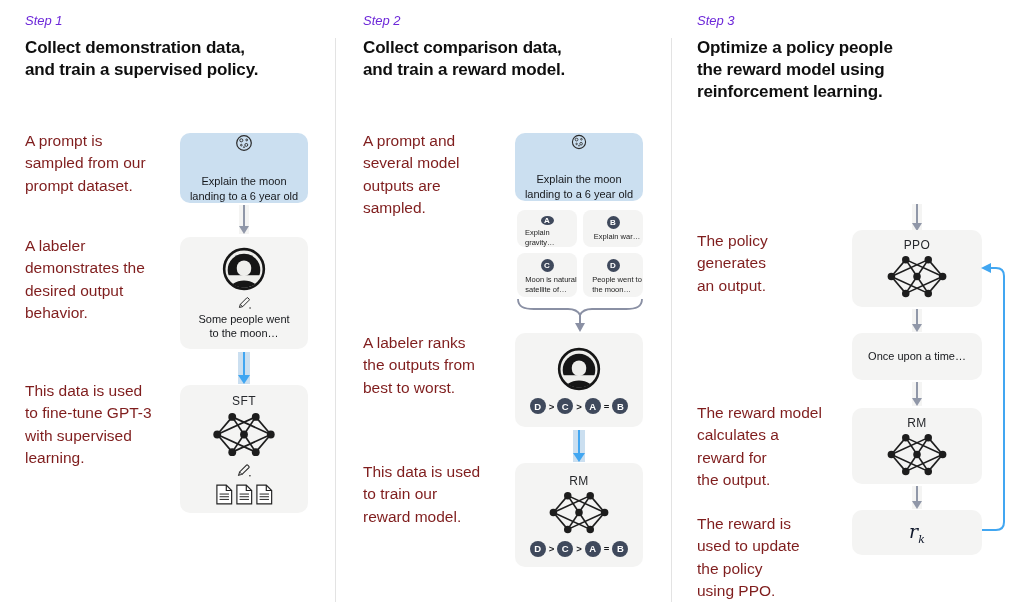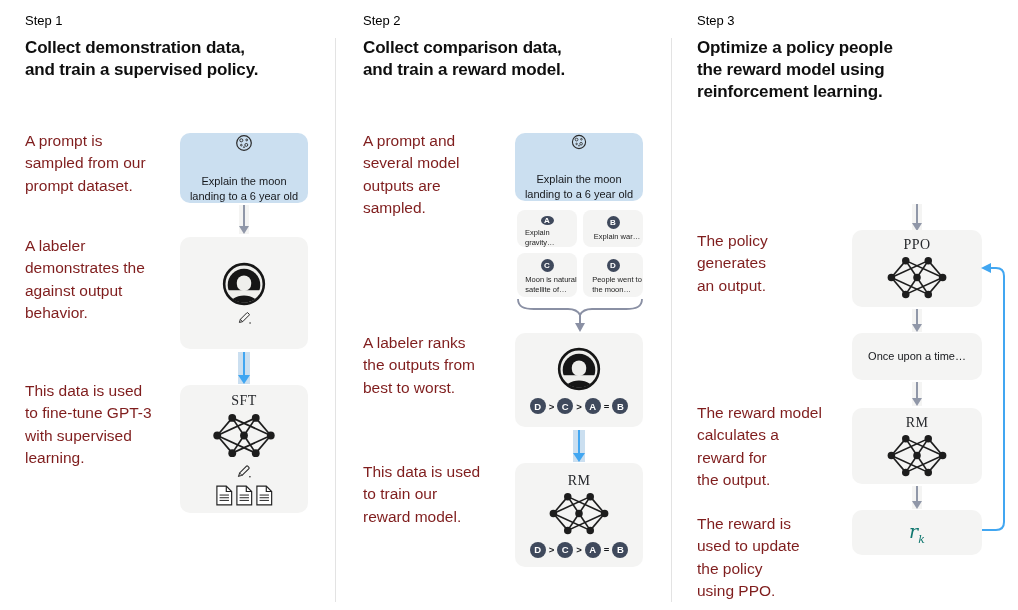--- a/index.html
+++ b/index.html
@@ -1,45 +1,45 @@
 <!DOCTYPE html>
 <html><head>
 <meta charset="utf-8">
 <style>
   html,body{margin:0;padding:0;background:#ffffff;}
   .canvas{position:relative;width:1018px;height:610px;background:#ffffff;overflow:hidden;
           font-family:"Liberation Sans","DejaVu Sans",sans-serif;color:#1a1a1a;}
   .divider{position:absolute;top:38px;bottom:8px;width:1px;background:#e3e3e3;}
-  .step-label{position:absolute;font-size:13px;color:#000000;}
+  .step-label{position:absolute;font-size:13px;color:#6d28d9;font-style:italic;}
   .title{position:absolute;font-size:17px;line-height:22px;font-weight:700;color:#0f0f0f;
          white-space:pre-line;letter-spacing:-0.15px;}
   .para{position:absolute;font-size:15.5px;line-height:22.3px;white-space:pre-line;color:#7f1d1d;}
   .box{position:absolute;border-radius:10px;display:flex;flex-direction:column;
        align-items:center;justify-content:center;text-align:center;}
   .blue{background:#cbdff0;}
   .gray{background:#f4f4f3;}
   .boxtext{font-size:11px;line-height:14.5px;white-space:pre-line;color:#16181c;margin-top:21px;}
-  .boxlabel{font-size:14px;color:#26282c;letter-spacing:0.4px;font-family:Liberation Serif, serif;}
+  .boxlabel{font-size:12px;color:#26282c;letter-spacing:0.4px;}
   .obox{position:absolute;background:#f4f4f3;border-radius:8px;display:flex;flex-direction:column;
         align-items:center;justify-content:flex-start;padding-top:6px;box-sizing:border-box;}
   .obox .otext{font-size:7.5px;line-height:9.5px;white-space:pre-line;color:#222;margin-top:3px;padding-left:8px;}
   .ltr-circle{width:13px;height:13px;border-radius:50%;background:#3f495c;color:#fff;
               font-size:8px;font-weight:700;display:flex;align-items:center;justify-content:center;}
   .ranking{display:flex;align-items:center;gap:3px;margin-top:6px;}
   .rk-c{width:16px;height:16px;border-radius:50%;background:#3f495c;color:#fff;font-size:9.5px;
         font-weight:700;display:flex;align-items:center;justify-content:center;}
   .rk-s{font-size:9.5px;font-weight:700;color:#16181c;}
   .arr{position:absolute;display:flex;flex-direction:column;align-items:center;}
   .arr .stem{width:2px;flex:1;}
   .arr .head{width:0;height:0;border-left:5px solid transparent;border-right:5px solid transparent;}
   .arr.gray .stem{background:#9097a8;}
   .arr.gray .head{border-top:8px solid #9097a8;}
   .arr.blue .stem{background:#41a6f1;}
   .arr.blue .head{border-left-width:6px;border-right-width:6px;border-top:9px solid #41a6f1;}
-  .rk-math{font-family:"DejaVu Serif","Liberation Serif",serif;font-style:italic;font-size:19px;color:#0f766e;}
+  .rk-math{font-family:"DejaVu Serif","Liberation Serif",serif;font-style:italic;font-size:19px;color:#0f172a;}
   .rk-math sub{font-size:11px;}
   .docrow{display:flex;gap:3px;margin-top:6px;}
   svg.iconsvg{display:block;}
 </style>
 </head>
 <body>
 
 <div class="canvas">
 
   <svg width="0" height="0" style="position:absolute" aria-hidden="true">
@@ -118,21 +118,21 @@
   <div class="divider" style="left:671px"></div>
 
   <div class="step-label" style="left:25px;top:13px">Step 1</div>
   <div class="title" style="left:25px;top:37px">Collect demonstration data,
 and train a supervised policy.</div>
   <div class="para" style="left:25px;top:130px">A prompt is
 sampled from our
 prompt dataset.</div>
   <div class="para" style="left:25px;top:235px">A labeler
 demonstrates the
-against output
+desired output
 behavior.</div>
   <div class="para" style="left:25px;top:380px">This data is used
 to fine-tune GPT-3
 with supervised
 learning.</div>
 
   <div class="box blue" style="left:180px;top:133px;width:128px;height:70px">
     <svg class="iconsvg" width="24" height="24" viewBox="0 0 26 26">
         <use href="#moon"></use>
       </svg>
@@ -145,20 +145,22 @@
       <div class="head"></div>
   </div>
 
   <div class="box gray" style="left:180px;top:237px;width:128px;height:112px">
     <svg class="iconsvg" width="46" height="46" viewBox="0 0 48 48">
         <use href="#avatar"></use>
       </svg>
     <svg class="iconsvg" width="15" height="15" viewBox="0 0 20 20" style="margin-top:3px">
         <use href="#pencil"></use>
       </svg>
+    <div class="boxtext" style="margin-top:2px">Some people went
+to the moon…</div>
   </div>
 
   <div class="arr blue" style="left:238px;top:352px;width:12px;height:32px">
     <div class="stem"></div>
       <div class="head"></div>
   </div>
 
   <div class="box gray" style="left:180px;top:385px;width:128px;height:128px">
     <div class="boxlabel">SFT</div>
     <svg class="iconsvg" width="66" height="47" viewBox="0 0 100 72" style="margin-top:3px">

